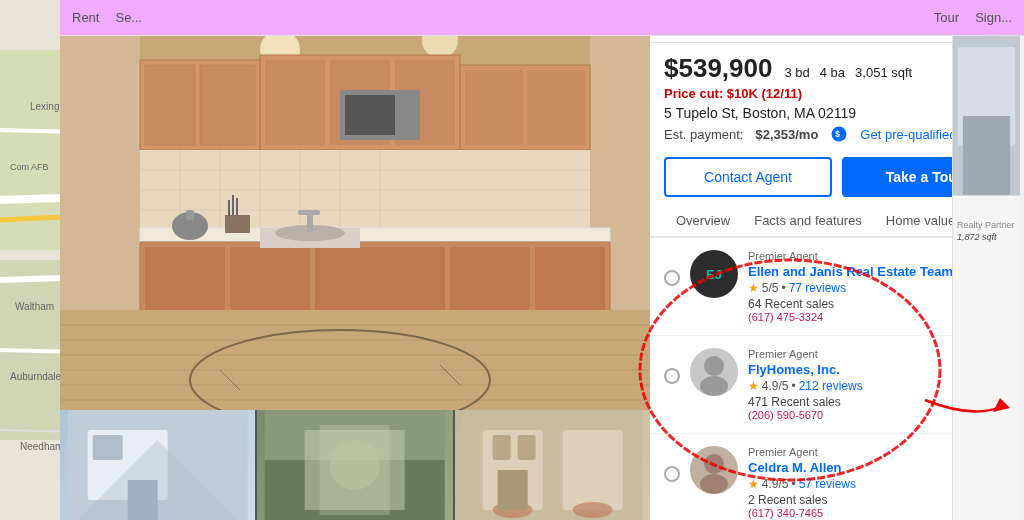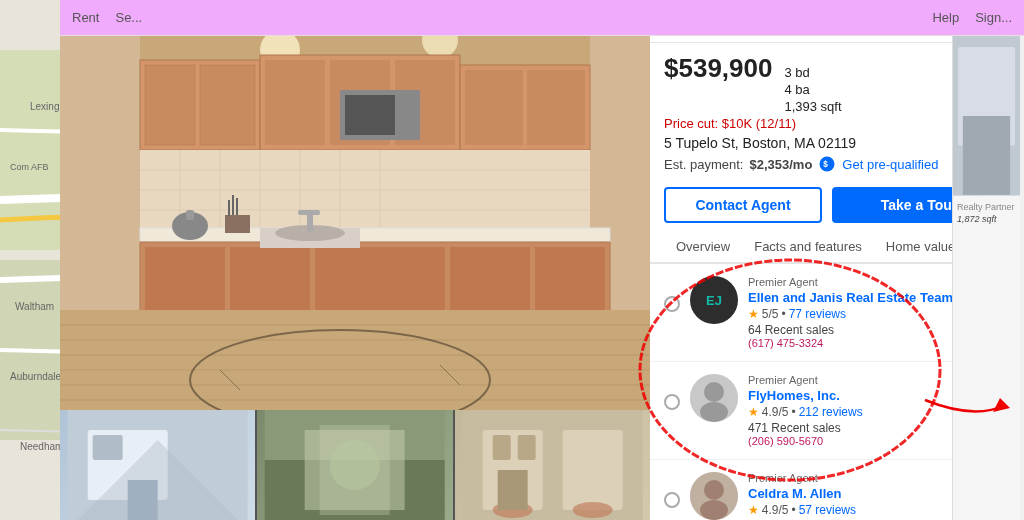--- a/index.html
+++ b/index.html
@@ -173,70 +173,71 @@
     .price {
       font-size: 26px;
       font-weight: bold;
       color: #222;
     }
 
     .beds-baths {
       font-size: 13px;
       color: #333;
       display: flex;
-      gap: 2px;
-      flex-direction: column;
+      gap: 10px;
     }
 
     .beds-baths span { color: #222; }
 
     .price-cut {
       color: #c00;
       font-size: 13px;
       margin-top: 2px;
+      font-weight: bold;
     }
 
     .address {
       font-size: 14px;
       color: #222;
       margin-top: 4px;
     }
 
     .est-payment {
       font-size: 13px;
       color: #444;
       margin-top: 4px;
       display: flex;
       align-items: center;
-      gap: 6px;
+      gap: 12px;
     }
 
     .get-prequalified {
       color: #006aff;
       cursor: pointer;
       font-weight: 500;
       display: flex;
       align-items: center;
       gap: 4px;
     }
 
     
     .cta-row {
       display: flex;
       gap: 10px;
       padding: 10px 14px 8px;
     }
 
     .btn-contact {
       flex: 1;
+      padding: 10px;
       border: 2px solid #006aff;
       background: #fff;
       color: #006aff;
       font-size: 14px;
-      font-weight: 700;
+      font-weight: 400;
       border-radius: 4px;
       cursor: pointer;
       text-align: center;
     }
 
     .btn-tour {
       flex: 1;
       padding: 10px;
       border: none;
       background: #006aff;
@@ -391,21 +392,21 @@
       overflow: hidden;
     }
 
     .right-preview-img {
       width: 100%;
       height: 160px;
       background: linear-gradient(135deg, #c0c8d0 0%, #d8dde5 100%);
     }
 
     .right-preview-text {
-      padding: 6px 4px;
+      padding: 24px 4px;
       font-size: 10px;
       color: #444;
     }
 
     
     .annotation-circle {
       position: absolute;
       pointer-events: none;
       z-index: 100;
     }
@@ -466,21 +467,21 @@
       <text x="10" y="380" font-size="10" fill="#666">Auburndale</text>
       <text x="20" y="450" font-size="10" fill="#666">Needham</text>
       <text x="140" y="460" font-size="10" fill="#666">Westw...</text>
     </svg>
   </div>
 
   <div class="top-nav" style="z-index:30; left: 60px; width: 964px;">
     <span class="nav-item">Rent</span>
     <span class="nav-item">Se...</span>
     <span style="flex:1"></span>
-    <span class="nav-item">Help</span>
+    <span class="nav-item">Tour</span>
     <span class="nav-item">Sign...</span>
   </div>
 
   <div class="modal-overlay">
     <div class="modal">
 
       <div class="image-panel">
         <div class="main-image">
           
           <svg class="kitchen-svg" viewBox="0 0 590 410" xmlns="http://www.w3.org/2000/svg">
@@ -633,21 +634,21 @@
             <span class="close-btn">✕</span>
           </div>
         </div>
 
         <div class="price-section">
           <div class="price-line">
             <span class="price">$539,900</span>
             <div class="beds-baths">
               <span>3 bd</span>
               <span>4 ba</span>
-              <span>1,393 sqft</span>
+              <span>3,051 sqft</span>
             </div>
           </div>
           <div class="price-cut">Price cut: $10K (12/11)</div>
           <div class="address">5 Tupelo St, Boston, MA 02119</div>
           <div class="est-payment">
             <span>Est. payment:</span>
             <strong>$2,353/mo</strong>
             <svg width="18" height="18" viewBox="0 0 24 24">
                 <circle cx="12" cy="12" r="10" fill="#006aff"></circle>
                 <text x="7" y="16" font-size="11" fill="#fff" font-weight="bold">$</text>

